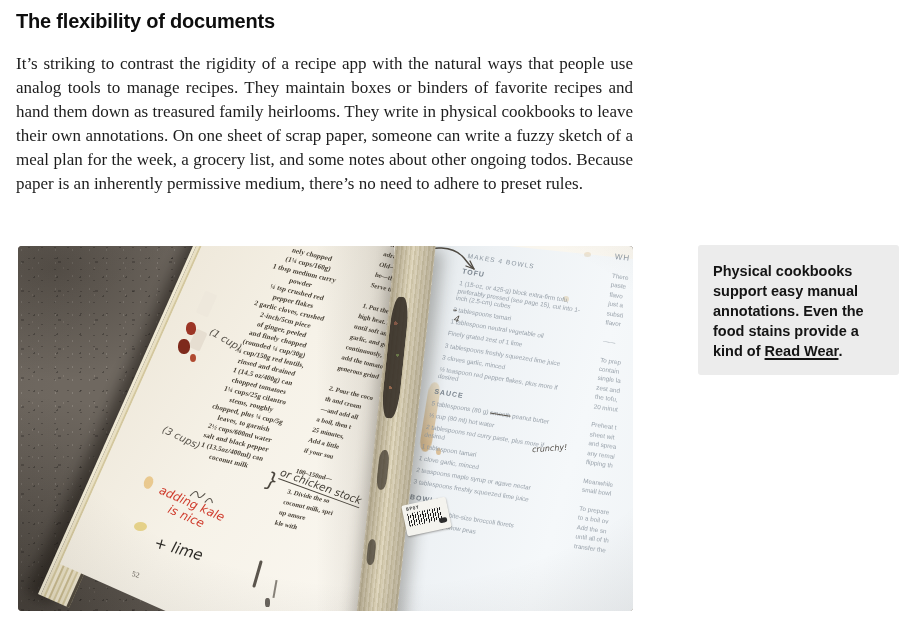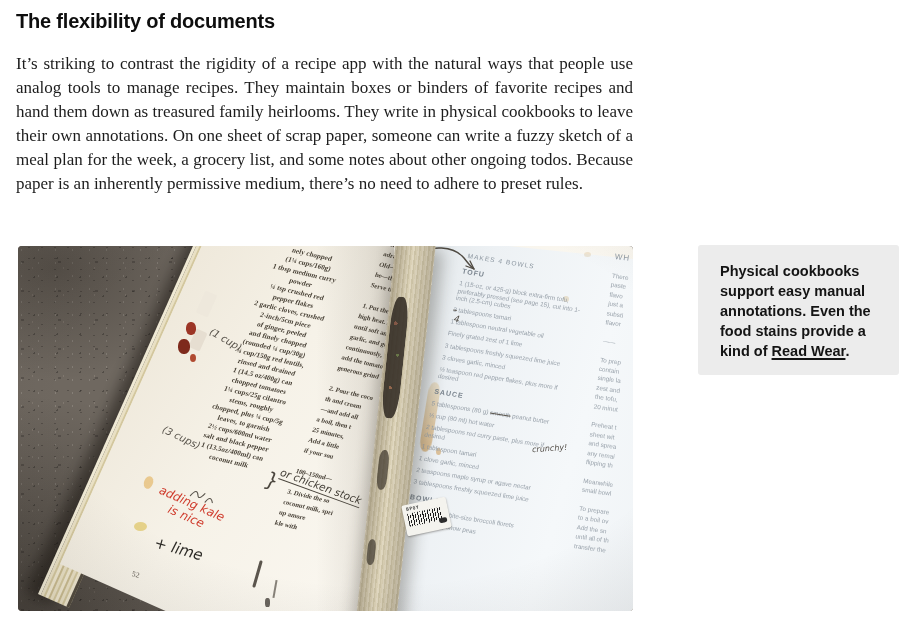--- a/index.html
+++ b/index.html
@@ -5,21 +5,21 @@
   html,body{margin:0;padding:0;background:#fff;}
   .stage{position:relative;width:915px;height:612px;background:#ffffff;overflow:hidden;
          font-family:"Liberation Sans",sans-serif;}
   
   .heading{position:absolute;left:16px;top:8px;width:620px;margin:0;
            font:700 20px/26px "Liberation Sans",sans-serif;color:#0e0e0e;letter-spacing:-.2px;}
   .para{position:absolute;left:16px;top:52px;width:617px;margin:0;
         font:400 17px/24px "Liberation Serif",serif;color:#1c1c1c;text-align:justify;}
   
   .sidenote{position:absolute;left:698px;top:245px;width:201px;height:130px;box-sizing:border-box;
-            background:#ececec;border-radius:3px;padding:16px 22px;
+            background:#ececec;border-radius:3px;padding:16px 15px;
             font:700 14.5px/20px "Liberation Sans",sans-serif;color:#141414;}
   .sidenote a{color:#141414;text-decoration:underline;text-decoration-thickness:1.5px;text-underline-offset:2px;cursor:pointer;}
   
   .photo{position:absolute;left:18px;top:246px;width:615px;height:365px;margin:0;
          border-radius:4px;overflow:hidden;background:#6f6860;}
   .photo *{position:absolute;box-sizing:border-box;}
   .felt{left:0;top:0;width:100%;height:100%;background-color:#6f6860;background-image:
     radial-gradient(ellipse 300px 220px at 85% 25%, rgba(216,207,192,.14), transparent 65%),
     radial-gradient(ellipse 380px 300px at 0% 100%, rgba(14,11,8,.42), transparent 72%),
     radial-gradient(ellipse 220px 160px at 6% 6%, rgba(22,18,14,.30), transparent 70%),

